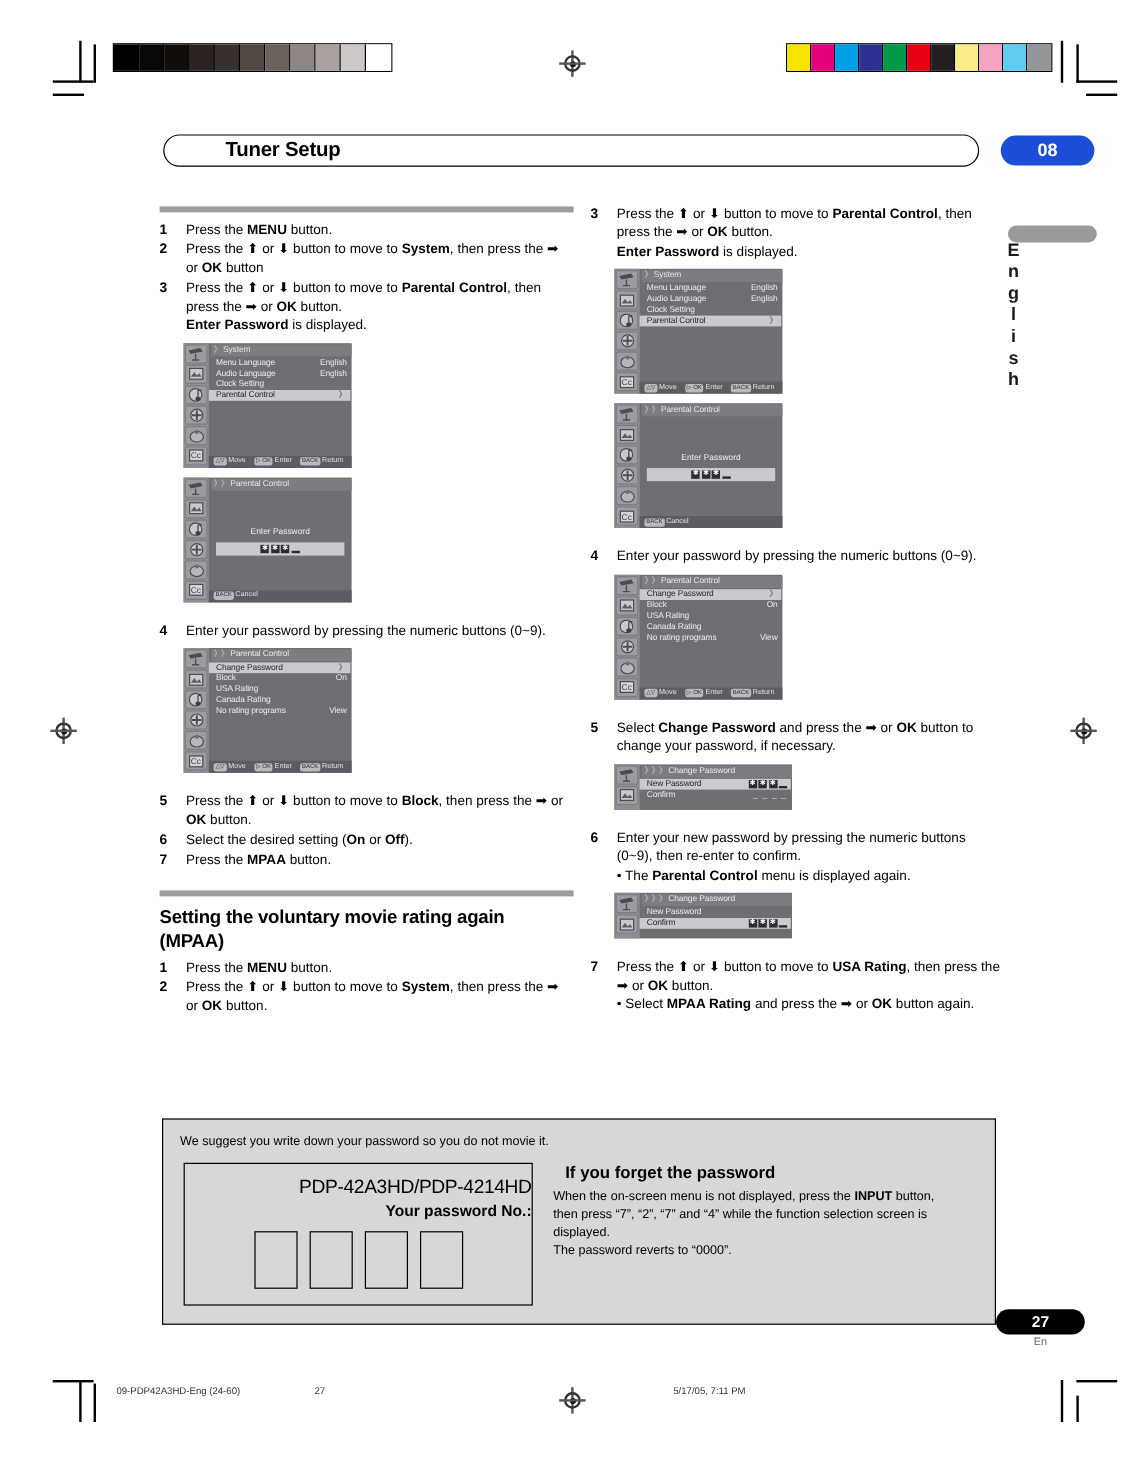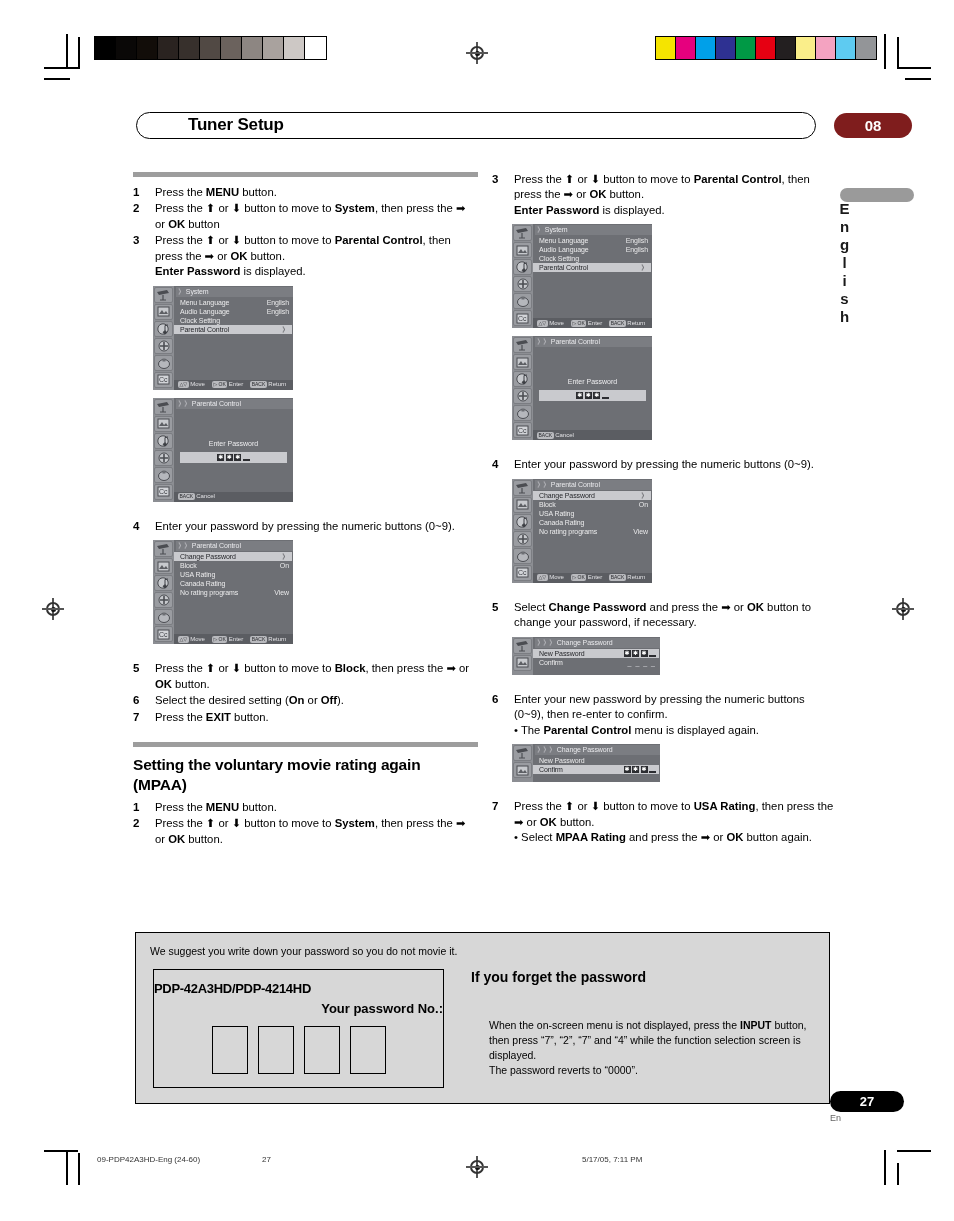--- a/index.html
+++ b/index.html
@@ -42,21 +42,21 @@
   .header-pill {
     position:absolute; left:0; top:0; width:680px; height:27px;
     border:1.5px solid #000; border-radius:14px; background:#fff;
   }
   .header-title {
     position:absolute; left:12px; top:3px;
     font-size:17px; font-weight:bold; letter-spacing:-0.2px;margin-left:40px;
   }
   .chapter-badge {
     position:absolute; left:698px; top:1px; width:78px; height:25px;
-    background:#7f1d1d; color:#fff; border-radius:13px;
+    background:#1d4ed8; color:#fff; border-radius:13px;
     font-size:15px; font-weight:bold; text-align:center; line-height:25px;
   }
 
   
   .side-tab {
     position:absolute; left:840px; top:188px; width:74px; height:14px;
     background:#9a9a9a; border-radius:7px;
   }
   .side-lang {
     position:absolute; left:836px; top:200px;
@@ -160,49 +160,49 @@
     background:#d7d7d7; border:1.5px solid #000;
   }
   .note-top {
     position:absolute; left:14px; top:12px; font-size:10.5px;
   }
   .pw-panel {
     position:absolute; left:17px; top:36px; width:291px; height:119px;
     border:1.5px solid #000; background:#d7d7d7;
   }
   .pw-model {
-    position:absolute; left:0; right:0; top:11px; text-align:left;
-    font-size:13px; font-weight:bold; letter-spacing:-0.3px;
+    position:absolute; left:0; right:0; top:11px; text-align:right;
+    font-size:16px; font-weight:normal; letter-spacing:-0.3px;
   }
   .pw-label {
     position:absolute; left:0; right:0; top:31px; text-align:right;
     font-size:13px; font-weight:bold;
   }
   .pw-boxes {
     position:absolute; left:0; right:0; top:56px;
     display:flex; justify-content:center; gap:10px;
   }
   .pw-box { width:36px; height:48px; border:1.2px solid #000; background:#d7d7d7; }
   .forget-h {
     position:absolute; left:335px; top:36px; font-size:14px; font-weight:bold;
   }
   .forget-p {
-    position:absolute; left:353px; top:57px; width:330px;
-    font-size:10.5px; line-height:1.42;margin-top:28px;
+    position:absolute; left:325px; top:57px; width:330px;
+    font-size:10.5px; line-height:1.42;
   }
 
   
   .pagenum {
     position:absolute; left:830px; top:1091px; width:74px; height:21px;
     background:#000; color:#fff; border-radius:11px;
     text-align:center; line-height:21px; font-size:13px; font-weight:bold;
   }
   .page-en {
     position:absolute; left:830px; top:1113px; width:74px;
-    text-align:left; font-size:9px; color:#666;
+    text-align:center; font-size:9px; color:#666;
   }
 
   
   .printline { position:absolute; font-size:8px; color:#333; }
 </style>
 </head>
 <body>
 
 <div class="crop-mark" style="left:44px;top:67px;width:34px;height:1.5px;"></div>
 <div class="crop-mark" style="left:66px;top:34px;width:1.5px;height:35px;"></div>
@@ -479,21 +479,21 @@
         <span><span class="k">BACK</span><span>Return</span></span>
       </div>
     </div>
   </div>
 
   <div class="spacer-sm"></div>
 
   <ol class="steps">
     <li><span class="num">5</span><span>Press the ⬆ or ⬇ button to move to <b>Block</b>, then press the ➡ or <b>OK</b> button.</span></li>
     <li><span class="num">6</span><span>Select the desired setting (<b>On</b> or <b>Off</b>).</span></li>
-    <li><span class="num">7</span><span>Press the <b>EXIT</b> button.</span></li>
+    <li><span class="num">7</span><span>Press the <b>MPAA</b> button.</span></li>
   </ol>
 
   <div class="spacer-md"></div>
   <div class="rule"></div>
   <h2 class="sect">Setting the voluntary movie rating again (MPAA)</h2>
 
   <ol class="steps">
     <li><span class="num">1</span><span>Press the <b>MENU</b> button.</span></li>
     <li><span class="num">2</span><span>Press the ⬆ or ⬇ button to move to <b>System</b>, then press the ➡ or <b>OK</b> button.</span></li>
   </ol>
@@ -813,13 +813,13 @@
   </div>
   <div class="forget-h">If you forget the password</div>
   <div class="forget-p">When the on-screen menu is not displayed, press the <b>INPUT</b> button, then press “7”, “2”, “7” and “4” while the function selection screen is displayed.<br>The password reverts to “0000”.</div>
 </div>
 
 <div class="pagenum">27</div>
 <div class="page-en">En</div>
 
 <div class="printline" style="left:97px;top:1155px;">09-PDP42A3HD-Eng (24-60)</div>
 <div class="printline" style="left:262px;top:1155px;">27</div>
-<div class="printline" style="left:561px;top:1155px;margin-left:21px;">5/17/05, 7:11 PM</div>
+<div class="printline" style="left:561px;top:1155px;">5/17/05, 7:11 PM</div>
 
 </body></html>

